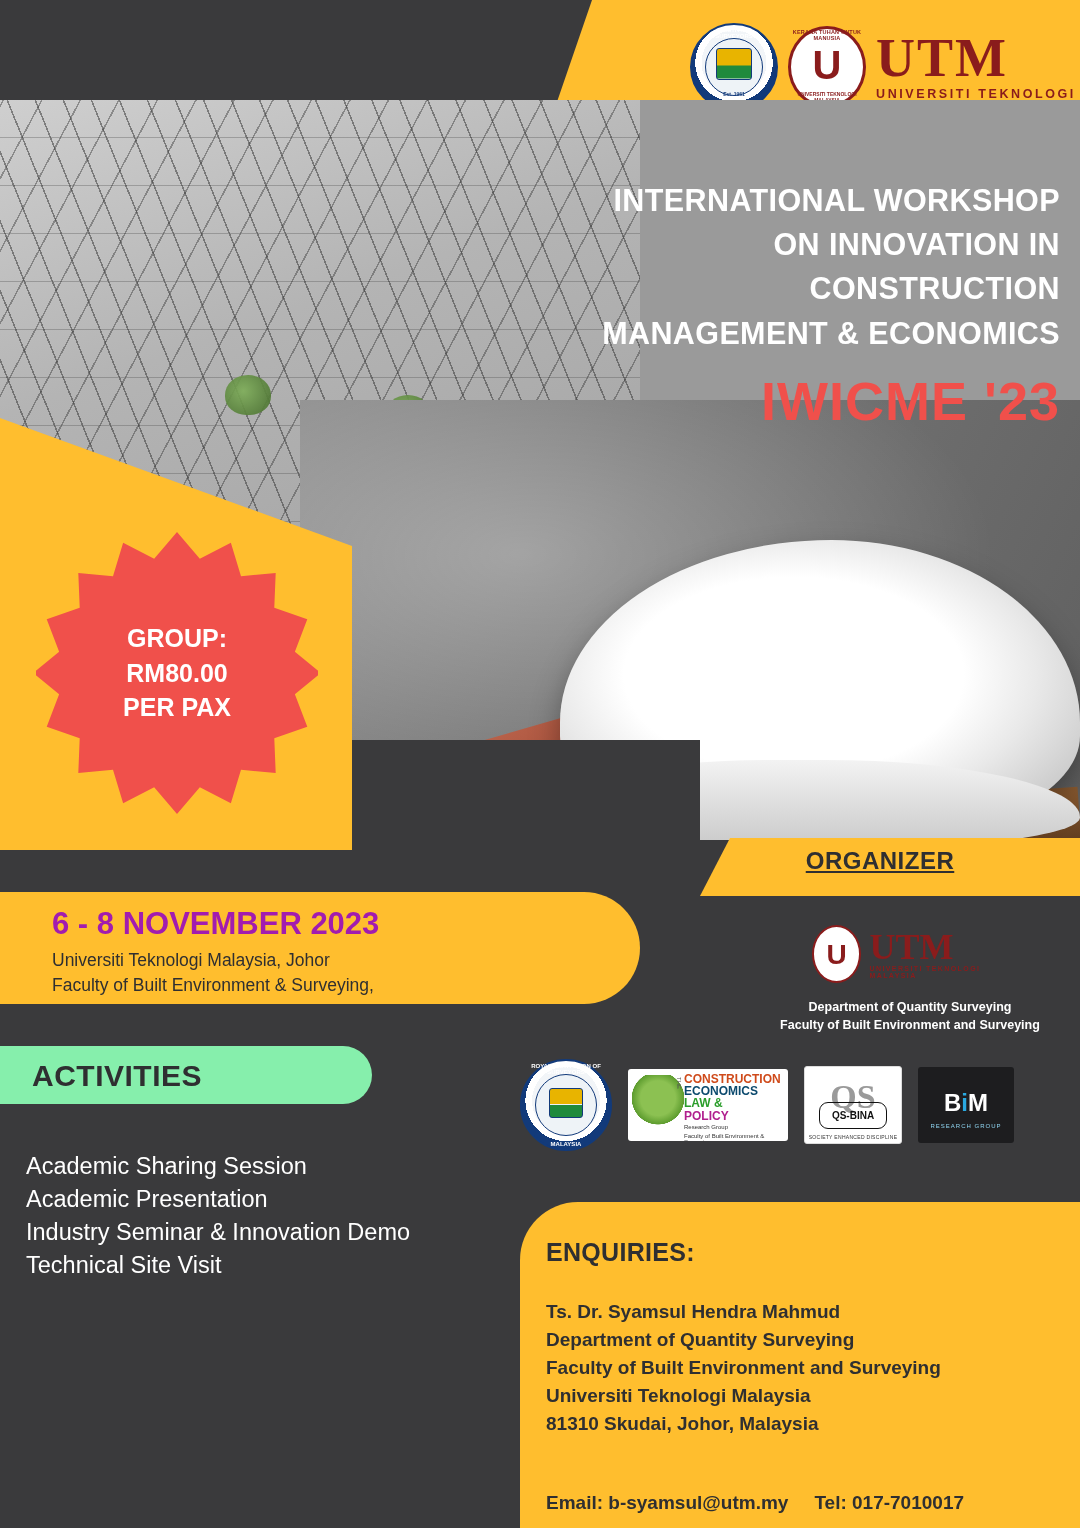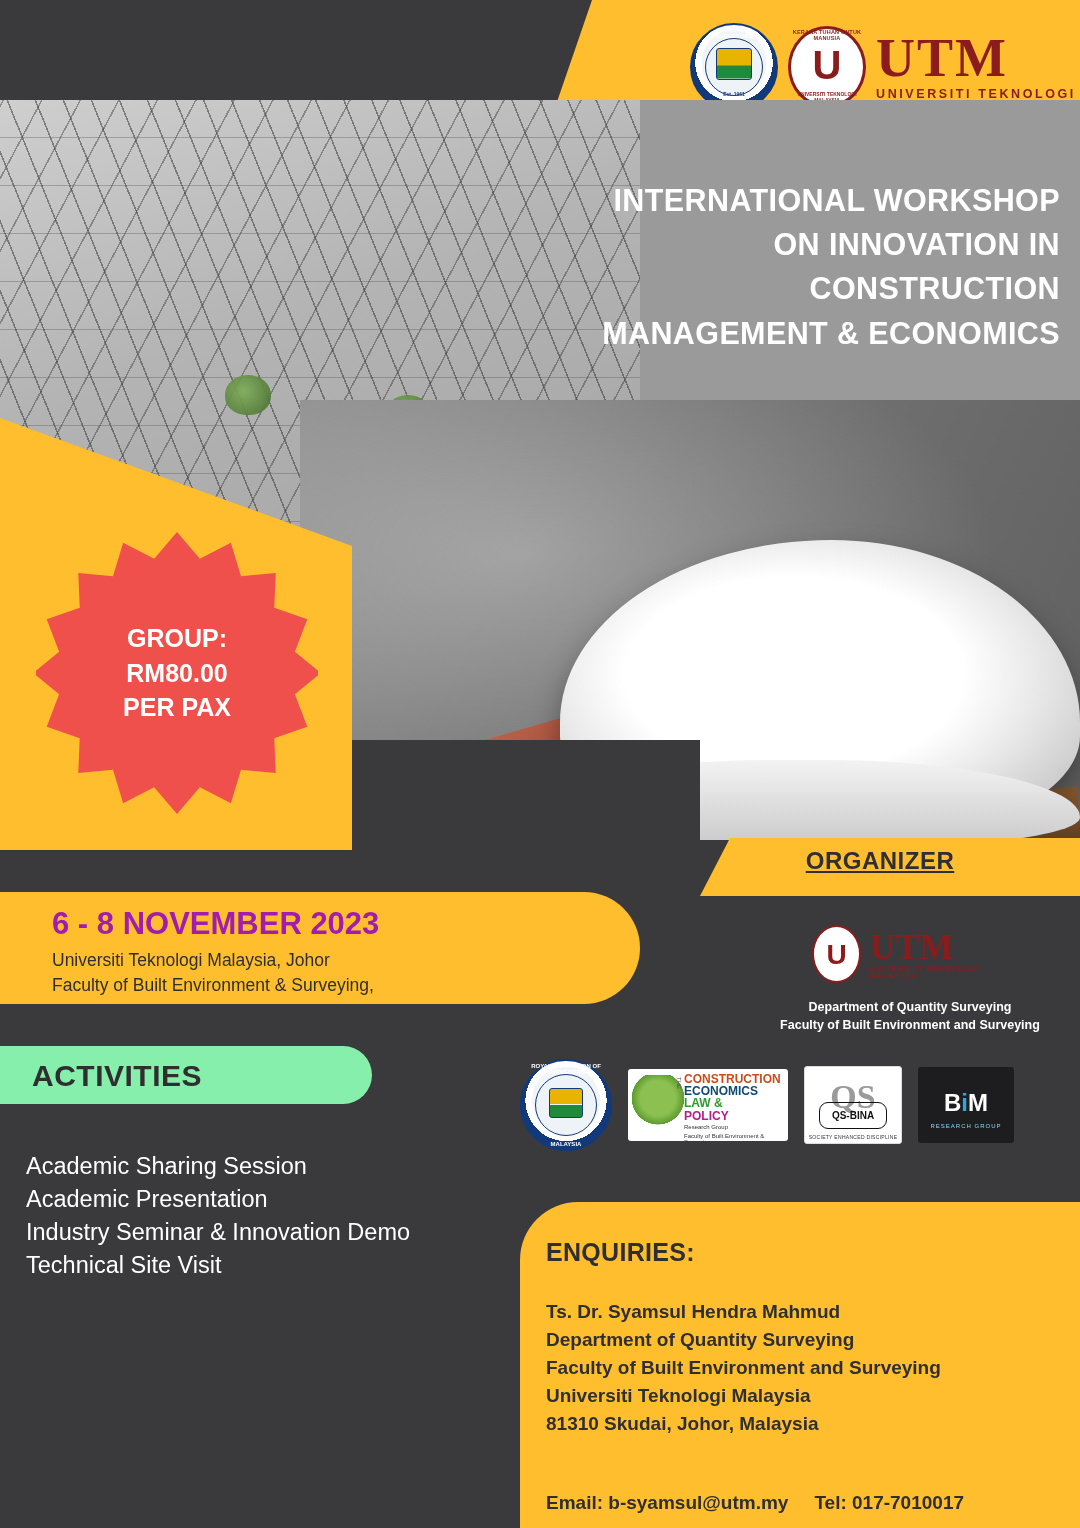--- a/index.html
+++ b/index.html
@@ -335,20 +335,21 @@
 
   <div class="dark-wedge"></div>
   <div class="left-yellow"></div>
 
   <div class="title-block">
     <div class="line">INTERNATIONAL WORKSHOP</div>
     <div class="line">ON INNOVATION IN</div>
     <div class="line">CONSTRUCTION</div>
     <div class="line">MANAGEMENT &amp; ECONOMICS</div>
   </div>
+  <div class="acronym">IWICME '23</div>
 
   <div class="starburst">
     <div>GROUP:</div>
     <div>RM80.00</div>
     <div>PER PAX</div>
   </div>
 
   <div class="organizer-bar"></div>
   <div class="organizer-text">ORGANIZER</div>
 

